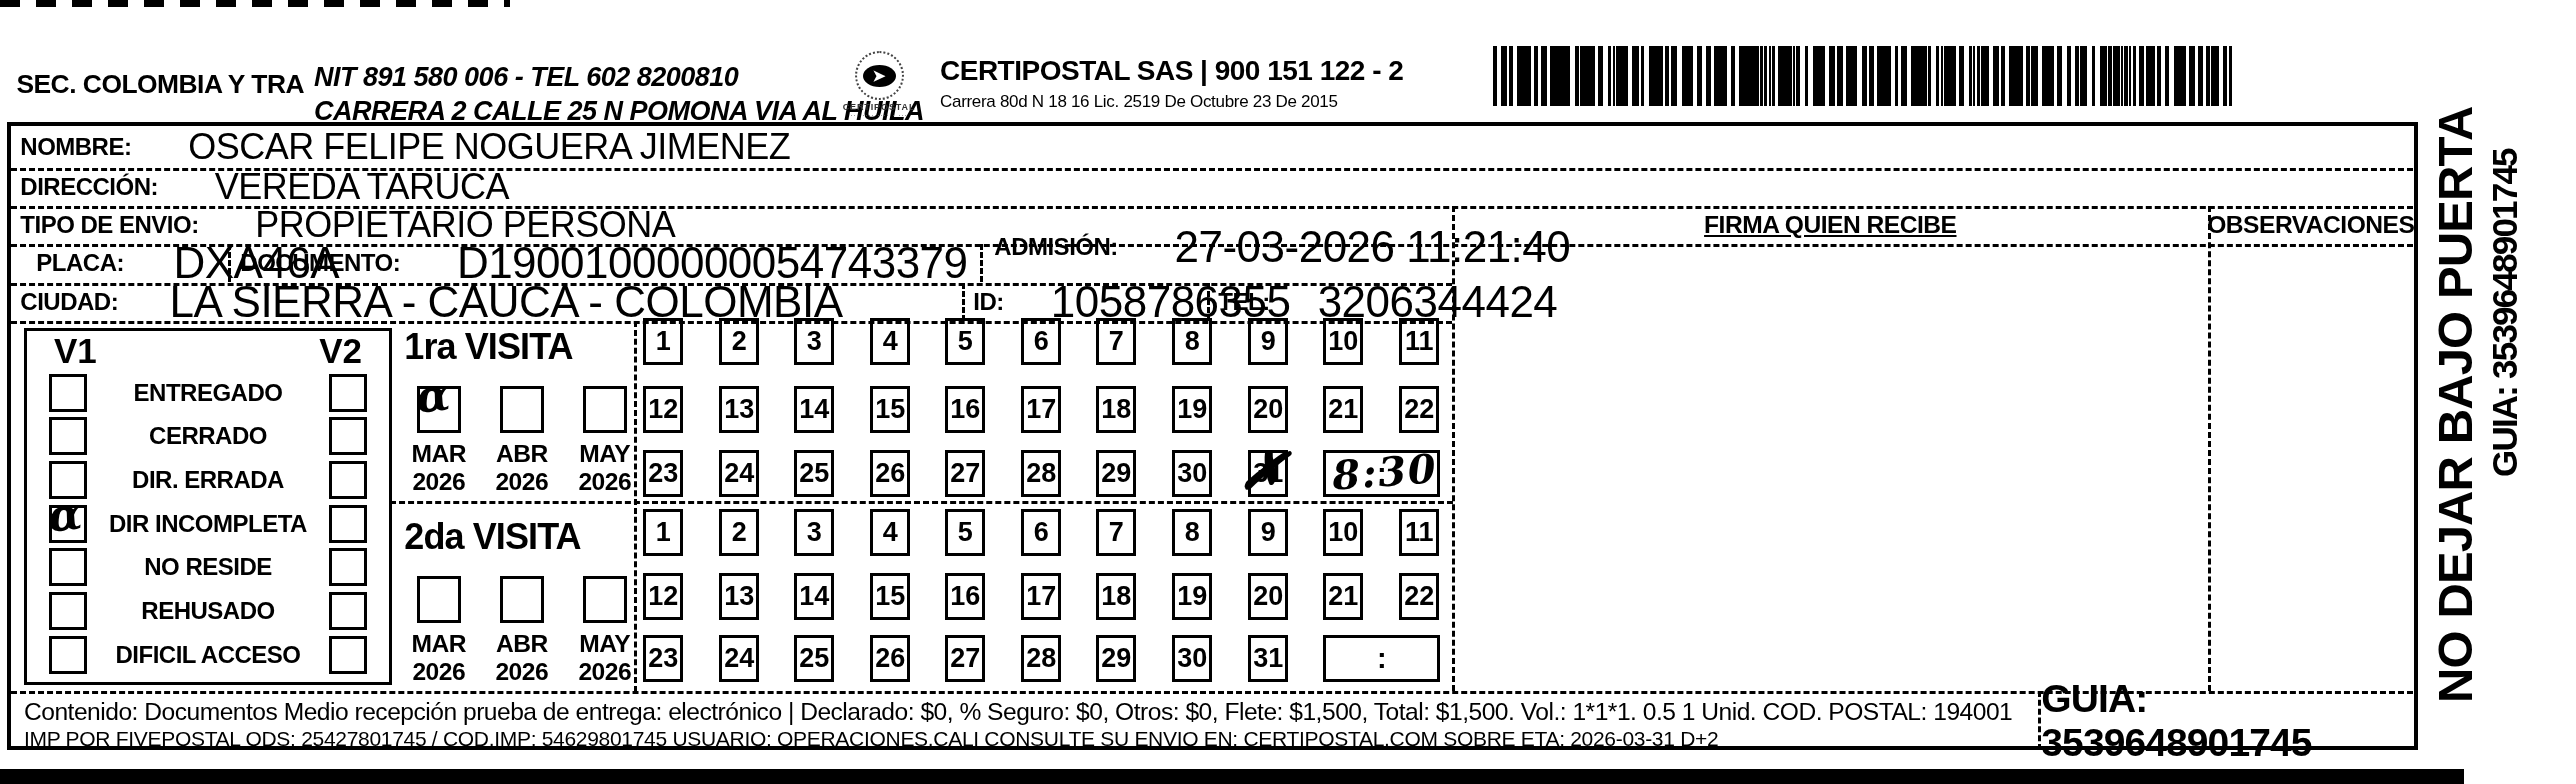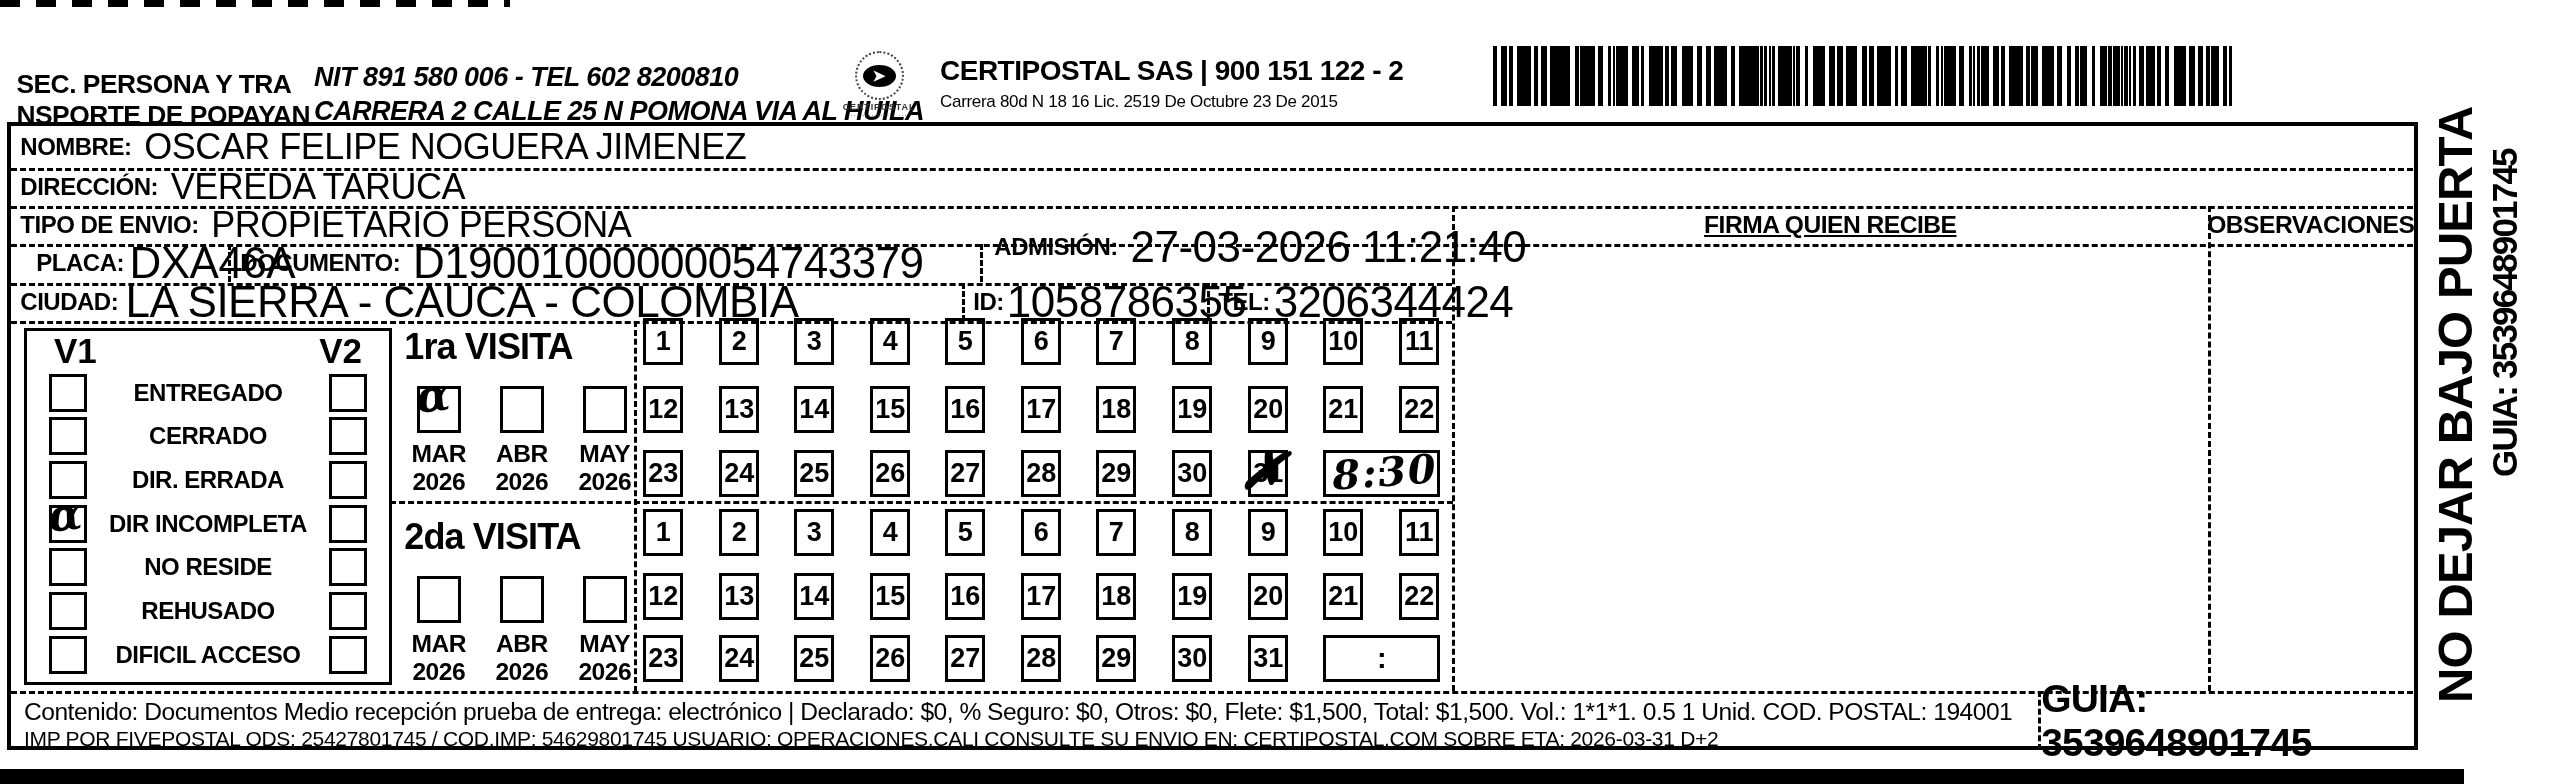--- a/index.html
+++ b/index.html
@@ -28,21 +28,21 @@
       repeating-linear-gradient(90deg,#000 0 3.6px,transparent 3.6px 8.2px),
       repeating-linear-gradient(90deg,#000 0 1.8px,transparent 1.8px 12px),
       repeating-linear-gradient(90deg,transparent 0 15.5px,#000 15.5px 18px),
       repeating-linear-gradient(90deg,transparent 0 26.4px,#000 26.4px 33px); }
 
   
   .form { position:absolute; left:7.3px; top:122px; width:2411px; height:628px; border:4.6px solid #000; }
   .hline { position:absolute; height:0; border-top:3.6px dashed #000; }
   .vline { position:absolute; width:0; border-left:3.6px dashed #000; }
 
-  .field-row { position:absolute; display:flex; align-items:center; white-space:nowrap; }
+  .field-row { position:absolute; display:flex; align-items:center; white-space:nowrap;gap:44px; }
   .field-label { font-size:24px; font-weight:700; letter-spacing:-0.5px; }
   .field-value { font-size:36px; font-weight:400; letter-spacing:-0.5px; margin-left:12.7px; }
   .field-value.small { font-size:44px; }
 
   .head-cell { position:absolute; display:flex; align-items:center; justify-content:center;
     font-size:24.6px; font-weight:700; letter-spacing:-0.5px; }
 
   
   .v1v2-panel { position:absolute; left:12.7px; top:202px; width:368px; height:357px; border:3.6px solid #000;
     display:flex; flex-direction:column; padding:1.8px 0 5.5px 0; }
@@ -89,22 +89,21 @@
   .bottom-bar { position:absolute; left:0; top:769px; width:2464px; height:14.6px; background:#000; }
 </style>
 </head>
 <body>
 
 <div class="page">
 
   <div class="perforation"></div>
 
   <div class="sender">
-    <div>SEC. PERSONA Y TRA</div>
-    <div>NSPORTE DE POPAYAN</div>
+    <div>SEC. COLOMBIA Y TRA</div>
   </div>
   <div class="nit-block">
     <div>NIT 891 580 006 - TEL 602 8200810</div>
     <div>CARRERA 2 CALLE 25 N POMONA VIA AL HUILA</div>
   </div>
   <div class="logo">
     <div class="logo-circle">
       <div class="logo-core">
           <span>➤</span>
         </div>

